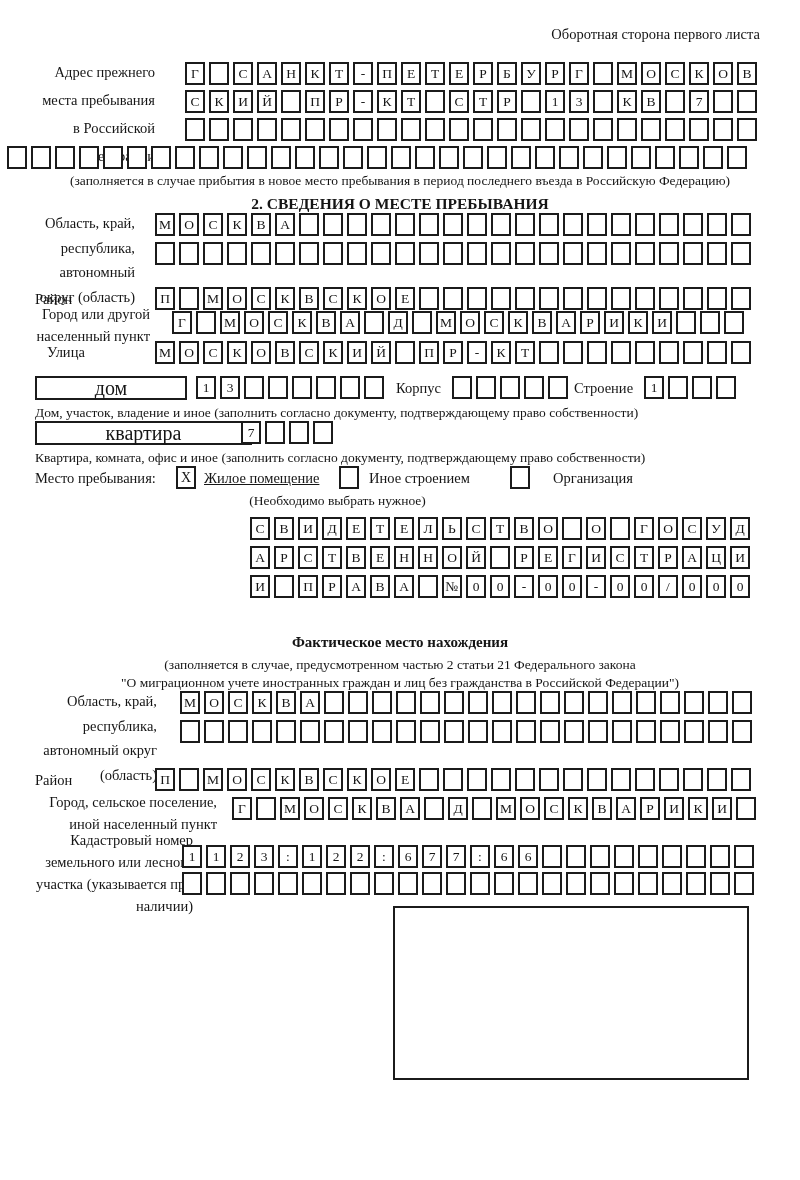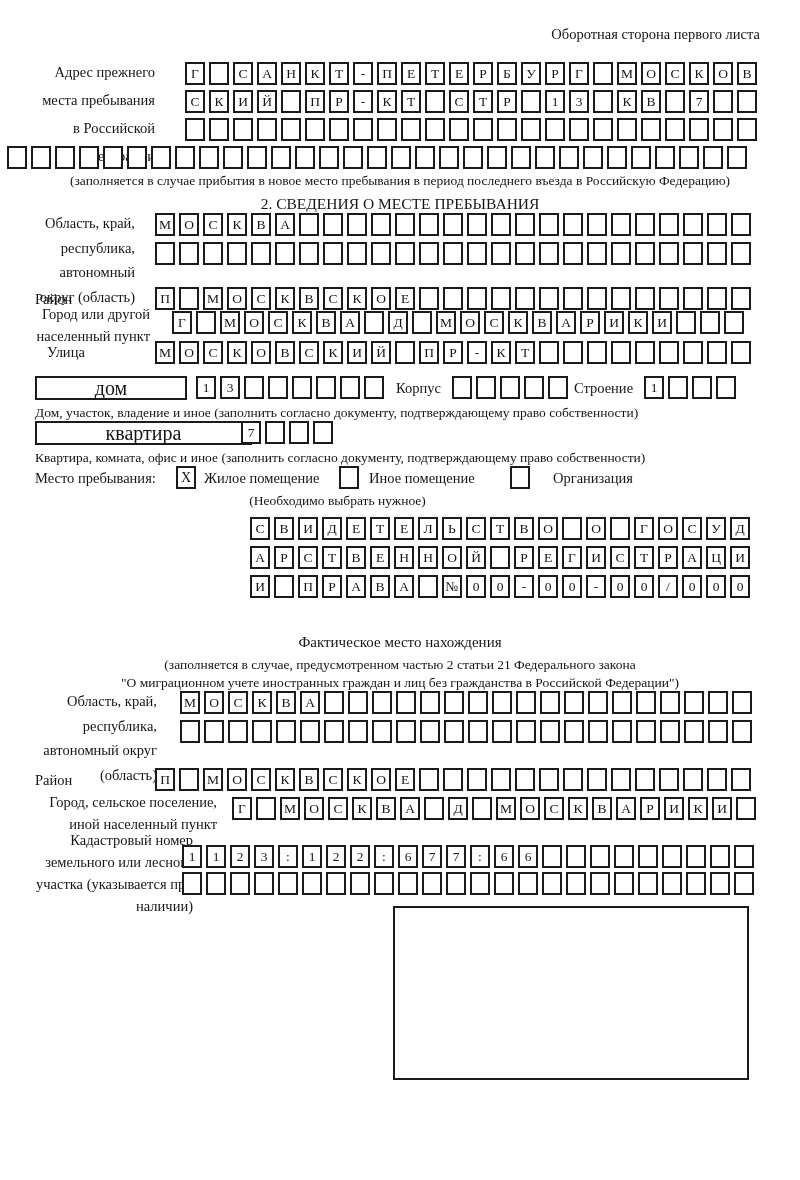--- a/index.html
+++ b/index.html
@@ -7,21 +7,21 @@
     position:relative;
     width:800px;height:1180px;
     background:#ffffff;
     font-family:"Liberation Serif","DejaVu Serif",serif;
     color:#151515;
     overflow:hidden;
   }
   .lbl{position:absolute;font-size:14.5px;line-height:24px;text-align:right;}
   .cap{position:absolute;font-size:13.5px;line-height:17px;}
   .center{left:0;width:800px;text-align:center;}
-  .bold{font-weight:normal;}
+  .bold{font-weight:bold;}
   .crow{position:absolute;display:flex;gap:4px;}
   .cell{
     width:20px;height:23px;box-sizing:border-box;
     border:2px solid #1b1b1b;background:#fff;
     display:flex;align-items:center;justify-content:center;
     font-size:13.5px;line-height:1;
   }
   .wbox{
     position:absolute;height:24px;box-sizing:border-box;
     border:2px solid #1b1b1b;
@@ -333,23 +333,23 @@
   <div class="crow" style="left:241px;top:421px;">
       <span class="cell">7</span>
       <span class="cell"></span>
       <span class="cell"></span>
       <span class="cell"></span>
     </div>
   <div class="cap" style="left:35px;top:449px;width:730px;">Квартира, комната, офис и иное (заполнить согласно документу, подтверждающему право собственности)</div>
 
   <div class="lbl" style="left:35px;top:466px;">Место пребывания:</div>
   <div class="chk" style="left:176px;top:466px;">X</div>
-  <div class="lbl" style="left:204px;top:466px;">Жилое помещение</div>
+  <div class="lbl" style="left:204px;top:466px;text-decoration:underline;">Жилое помещение</div>
   <div class="chk" style="left:339px;top:466px;"></div>
-  <div class="lbl" style="left:369px;top:466px;">Иное помещение</div>
+  <div class="lbl" style="left:369px;top:466px;">Иное строением</div>
   <div class="chk" style="left:510px;top:466px;"></div>
   <div class="lbl" style="left:553px;top:466px;">Организация</div>
   <div class="cap" style="left:35px;top:492px;width:605px;text-align:center;">(Необходимо выбрать нужное)</div>
 
   <div class="crow" style="left:250px;top:517px;">
       <span class="cell">С</span>
       <span class="cell">В</span>
       <span class="cell">И</span>
       <span class="cell">Д</span>
       <span class="cell">Е</span>

